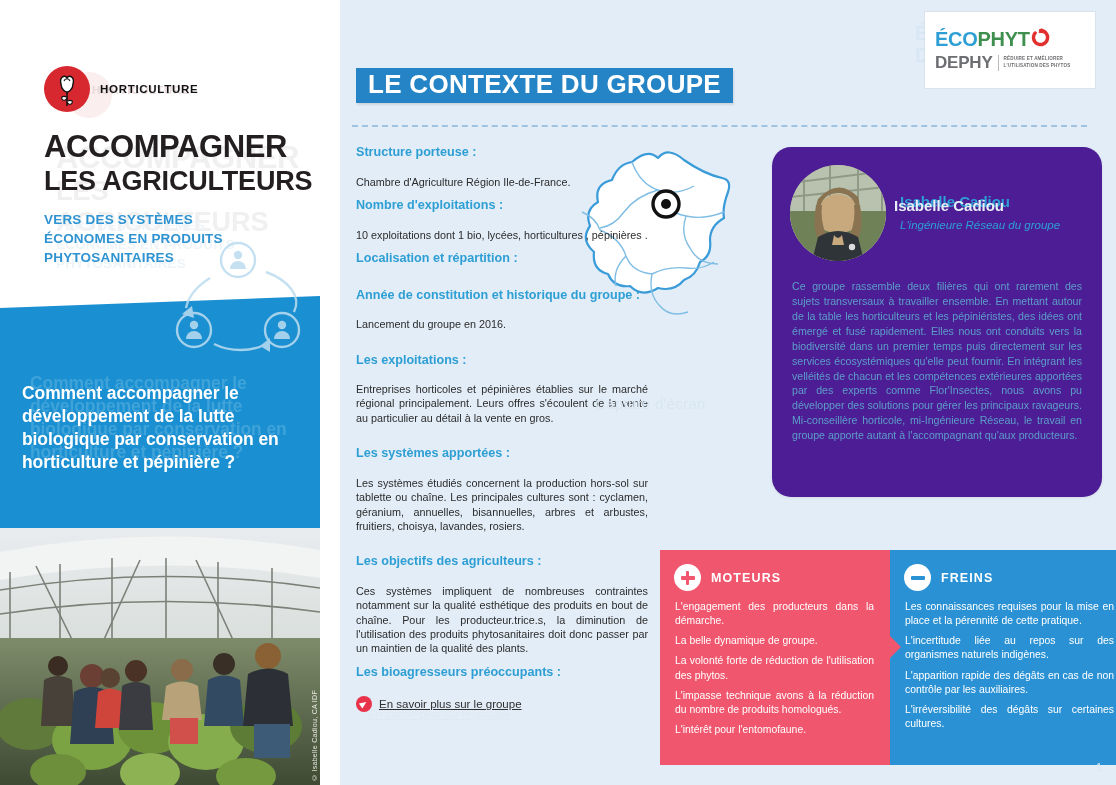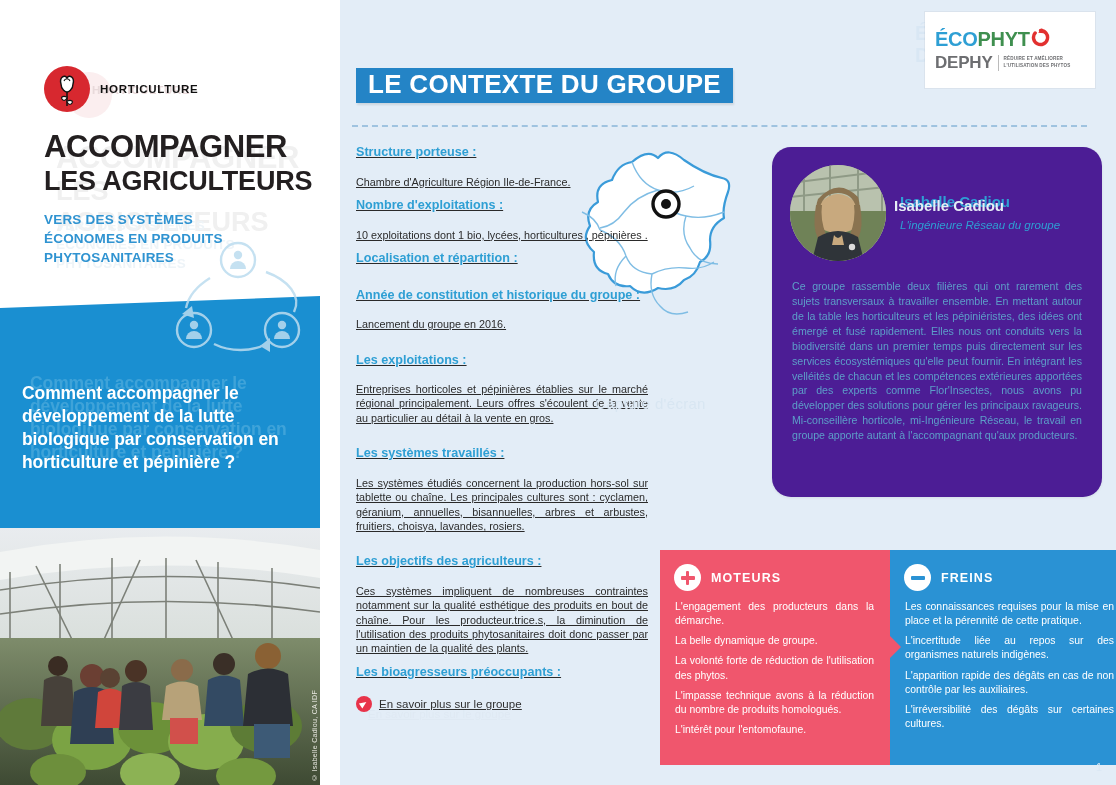--- a/index.html
+++ b/index.html
@@ -58,21 +58,21 @@
   .eco-l1{font-size:20px;font-weight:bold;line-height:1;letter-spacing:-.3px;display:flex;align-items:center;}
   .eco-eco{color:#2e9fd4;}
   .eco-phyt{color:#3f8f4f;}
   .eco-o{margin-left:1px;}
   .eco-l2{display:flex;align-items:center;gap:5px;margin-top:3px;}
   .eco-dephy{font-size:17px;font-weight:bold;color:#6d6e71;letter-spacing:-.2px;}
   .eco-bar{width:1px;height:16px;background:#bbb;}
   .eco-tag{font-size:4.6px;font-weight:bold;color:#6d6e71;line-height:1.35;letter-spacing:.15px;}
 
   
-  .info-col{position:absolute;left:16px;top:145px;width:292px;color:#2a2a2a;text-decoration:underline;}
+  .info-col{position:absolute;left:16px;top:145px;width:292px;color:#2a2a2a;}
   .ih{color:#2e9fd4;font-size:12.6px;font-weight:bold;line-height:1.24;margin-top:9px;}
   .ih:first-child{margin-top:0;}
   .ip{font-size:10.8px;line-height:1.33;color:#2b2b2b;margin-top:14px;}
   .ip.just{text-align:justify;}
   .gap{height:12px;}
 
   .link-row{display:flex;align-items:center;gap:7px;margin-top:16px;}
   .link-icon{width:16px;height:16px;border-radius:50%;background:#e8334a;position:relative;flex:none;}
   .link-icon:after{content:"";position:absolute;left:4px;top:4.5px;width:0;height:0;
      border-left:7px solid #fff;border-top:3.5px solid transparent;border-bottom:3.5px solid transparent;
@@ -300,21 +300,21 @@
           <div class="ih">Nombre d'exploitations :</div>
           <div class="ip">10 exploitations dont 1 bio, lycées, horticultures , pépinières .</div>
           <div class="ih">Localisation et répartition :</div>
           <div class="gap"></div>
           <div class="ih">Année de constitution et historique du groupe :</div>
           <div class="ip">Lancement du groupe en 2016.</div>
           <div class="gap"></div>
           <div class="ih">Les exploitations :</div>
           <div class="ip just">Entreprises horticoles et pépinières établies sur le marché régional principalement. Leurs offres s'écoulent de la vente au particulier au détail à la vente en gros.</div>
           <div class="gap"></div>
-          <div class="ih">Les systèmes travaillés :</div>
+          <div class="ih">Les systèmes apportées :</div>
           <div class="ip just">Les systèmes étudiés concernent la production hors-sol sur tablette ou chaîne. Les principales cultures sont : cyclamen, géranium, annuelles, bisannuelles, arbres et arbustes, fruitiers, choisya, lavandes, rosiers.</div>
           <div class="gap"></div>
           <div class="ih">Les objectifs des agriculteurs :</div>
           <div class="ip just">Ces systèmes impliquent de nombreuses contraintes notamment sur la qualité esthétique des produits en bout de chaîne. Pour les producteur.trice.s, la diminution de l'utilisation des produits phytosanitaires doit donc passer par un maintien de la qualité des plants.</div>
           <div class="ih">Les bioagresseurs préoccupants :</div>
         </div>
       <div class="link-row">
         <span class="link-icon"></span>
         <span class="link-text">En savoir plus sur le groupe</span>
       </div>

